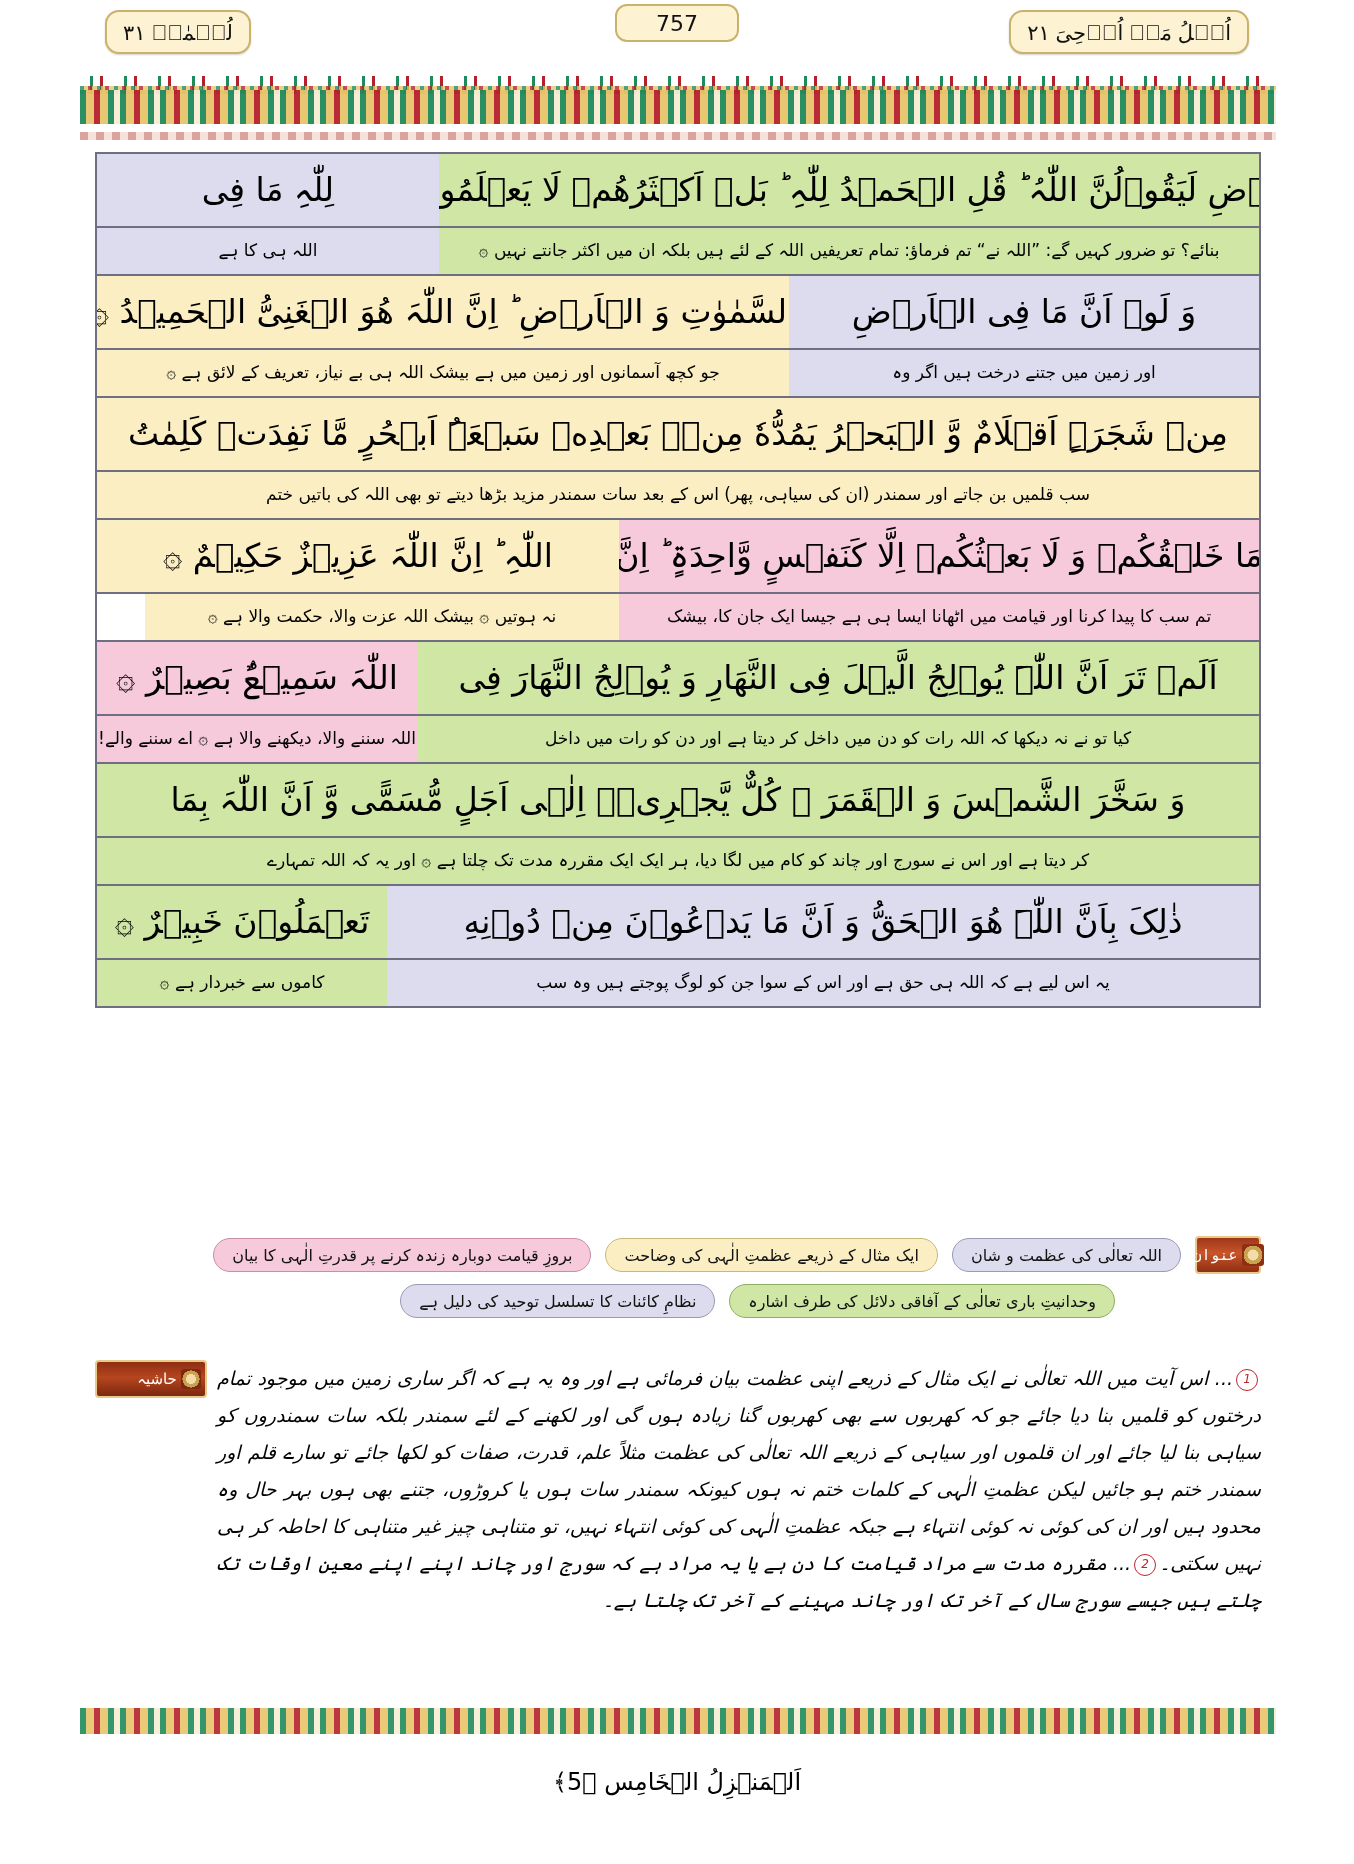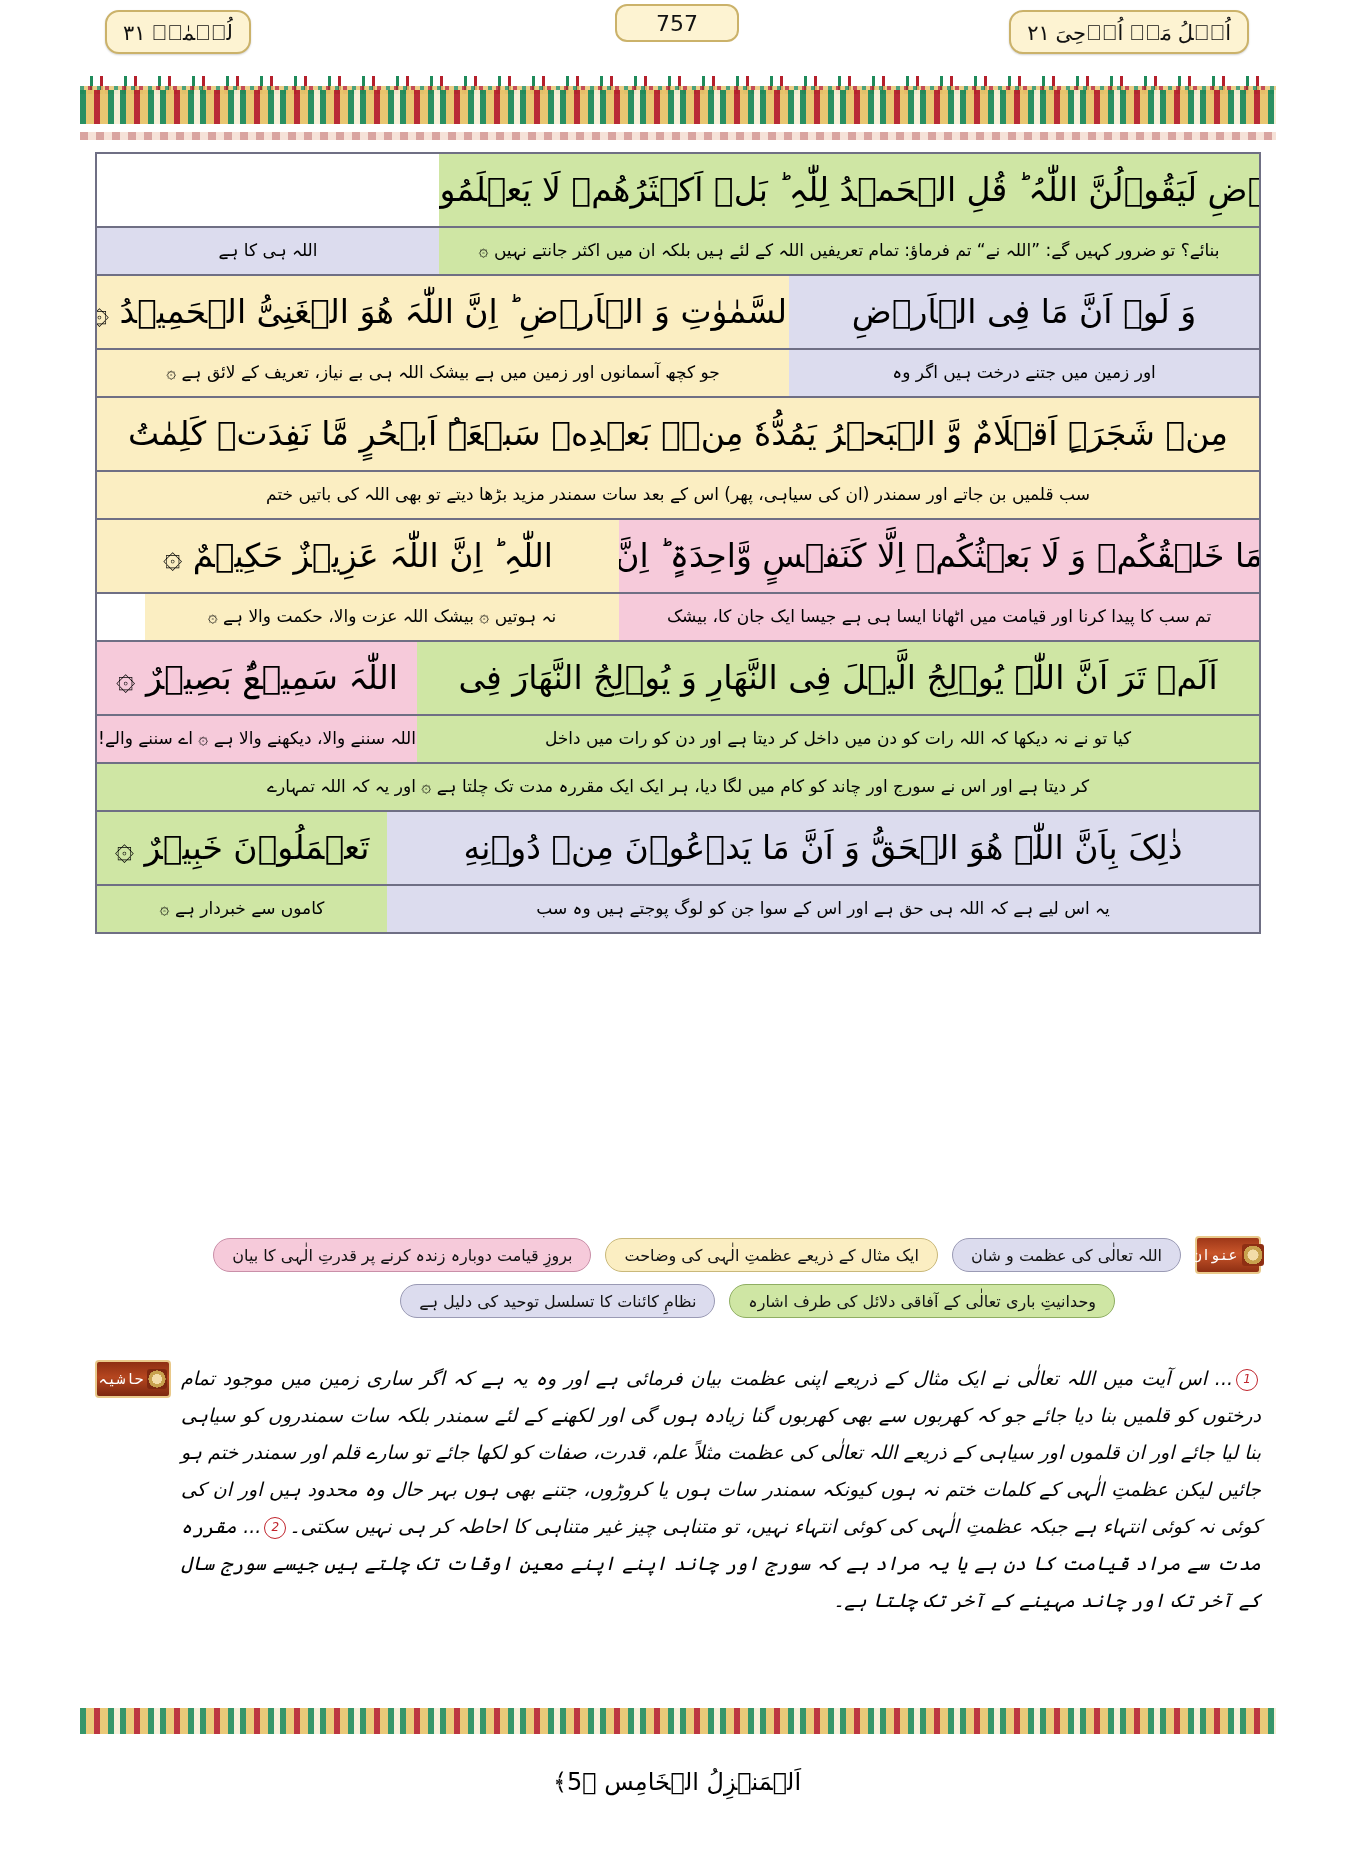--- a/index.html
+++ b/index.html
@@ -123,21 +123,21 @@
   .footnote{
     position:absolute;left:95px;top:1360px;width:1166px;
     direction:rtl;
   }
   .fnhead{display:flex;flex-direction:row-reverse;align-items:flex-start;gap:10px;}
   .fnbadge{
     width:72px;height:34px;flex:none;
     background:linear-gradient(180deg,#8e2f13,#b5461f 45%,#7d2810);
     border:2px solid #e9c98a;border-radius:4px;
     display:flex;align-items:center;justify-content:center;
-    color:#fff;font-family:Liberation Mono, monospace;font-size:15px;direction:rtl;
+    color:#fff;font-family:Liberation Sans, sans-serif;font-size:15px;direction:rtl;padding-left:36px;
   }
   .fntext{
     font-family:"DejaVu Sans", sans-serif;font-size:19px;line-height:1.95;
     color:#000;text-align:justify;direction:rtl;flex:1;font-style:italic;
   }
   .refmark{
     display:inline-block;width:20px;height:20px;border:1.6px solid #c0242c;
     border-radius:50%;color:#c0242c;font-family:"DejaVu Sans", sans-serif;font-size:12px;
     line-height:18px;text-align:center;vertical-align:middle;margin:0 3px;
   }
@@ -182,20 +182,21 @@
     <span>لُقۡمٰنۚ ٣١</span>
   </div>
   <div class="cartouche cart-right">
     <span>اُتۡلُ مَاۤ اُوۡحِیَ ٢١</span>
   </div>
 
   <div class="versebox">
 
     <div class="vrow ar">
       <div class="cell bg-green" style="flex:0 0 820px;">الۡاَرۡضِ لَیَقُوۡلُنَّ اللّٰہُ ؕ قُلِ الۡحَمۡدُ لِلّٰہِ ؕ بَلۡ اَکۡثَرُهُمۡ لَا یَعۡلَمُوۡنَ ۞</div>
+      <div class="cell bg-lav" style="flex:1;">لِلّٰہِ مَا فِی</div>
     </div>
     <div class="vrow ur">
       <div class="cell bg-green" style="flex:0 0 820px;">بنائے؟ تو ضرور کہیں گے: ”اللہ نے“ تم فرماؤ: تمام تعریفیں اللہ کے لئے ہیں بلکہ ان میں اکثر جانتے نہیں ۞</div>
       <div class="cell bg-lav" style="flex:1;text-align:center;">اللہ ہی کا ہے</div>
     </div>
 
     <div class="vrow ar">
       <div class="cell bg-lav" style="flex:0 0 470px;">وَ لَوۡ اَنَّ مَا فِی الۡاَرۡضِ</div>
       <div class="cell bg-yellow" style="flex:1;">السَّمٰوٰتِ وَ الۡاَرۡضِ ؕ اِنَّ اللّٰہَ هُوَ الۡغَنِیُّ الۡحَمِیۡدُ ۞</div>
     </div>
@@ -222,20 +223,23 @@
 
     <div class="vrow ar">
       <div class="cell bg-green" style="flex:1;">اَلَمۡ تَرَ اَنَّ اللّٰہَ یُوۡلِجُ الَّیۡلَ فِی النَّهَارِ وَ یُوۡلِجُ النَّهَارَ فِی</div>
       <div class="cell bg-pink" style="flex:0 0 320px;">اللّٰہَ سَمِیۡعٌۢ بَصِیۡرٌ ۞</div>
     </div>
     <div class="vrow ur">
       <div class="cell bg-green" style="flex:1;">کیا تو نے نہ دیکھا کہ اللہ رات کو دن میں داخل کر دیتا ہے اور دن کو رات میں داخل</div>
       <div class="cell bg-pink" style="flex:0 0 320px;">اللہ سننے والا، دیکھنے والا ہے ۞ اے سننے والے!</div>
     </div>
 
+    <div class="vrow ar">
+      <div class="cell bg-green" style="flex:1;">وَ سَخَّرَ الشَّمۡسَ وَ الۡقَمَرَ ۗ کُلٌّ یَّجۡرِیۡۤ اِلٰۤی اَجَلٍ مُّسَمًّی وَّ اَنَّ اللّٰہَ بِمَا</div>
+    </div>
     <div class="vrow ur">
       <div class="cell bg-green" style="flex:1;">کر دیتا ہے اور اس نے سورج اور چاند کو کام میں لگا دیا، ہر ایک ایک مقررہ مدت تک چلتا ہے ۞ اور یہ کہ اللہ تمہارے</div>
     </div>
 
     <div class="vrow ar">
       <div class="cell bg-lav" style="flex:1;">ذٰلِکَ بِاَنَّ اللّٰہَ هُوَ الۡحَقُّ وَ اَنَّ مَا یَدۡعُوۡنَ مِنۡ دُوۡنِهِ</div>
       <div class="cell bg-green" style="flex:0 0 290px;">تَعۡمَلُوۡنَ خَبِیۡرٌ ۞</div>
     </div>
     <div class="vrow ur">
       <div class="cell bg-lav" style="flex:1;">یہ اس لیے ہے کہ اللہ ہی حق ہے اور اس کے سوا جن کو لوگ پوجتے ہیں وہ سب</div>

